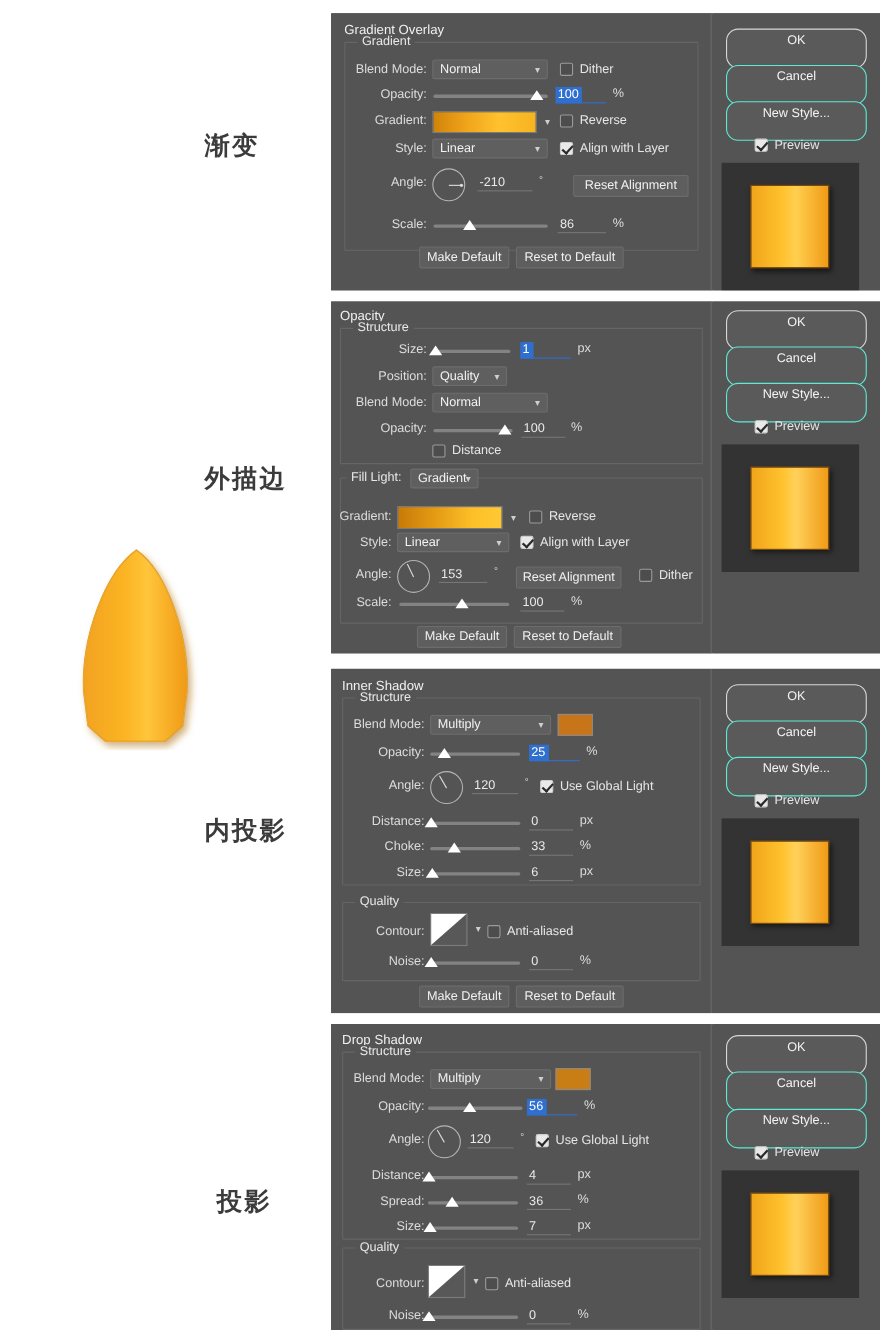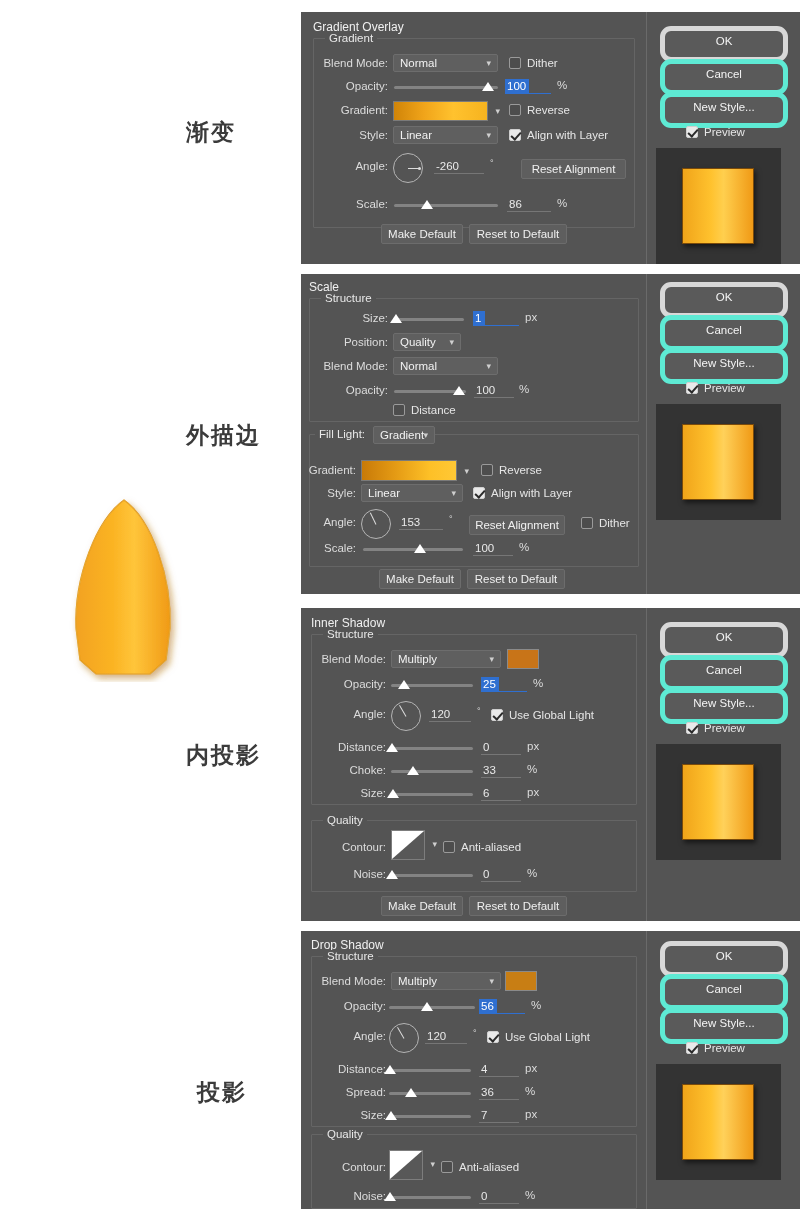--- a/index.html
+++ b/index.html
@@ -233,21 +233,21 @@
     width: 0; height: 0;
     border-left: 32px solid #ffffff;
     border-bottom: 28px solid transparent;
   }
 
   
   .rbtn {
     position: absolute;
     left: 12px;
     width: 128px; height: 36px;
-    border: 5px solid #5eead4;
+    border: 1px solid #5eead4;
     border-radius: 11px;
     background: #5a5a5a;
     color: #f4f4f4;
     font-size: 11.5px;
     text-align: center;
     line-height: 20px;
   }
   .rbtn.primary { border-color: #d8d8d8; }
   .preview-box {
     position: absolute;
@@ -323,21 +323,21 @@
         <span class="chev">▾</span>
       </div>
       <div class="cb on" style="left:208px; top:117px;"></div>
       <div class="cb-lab" style="left:226px; top:117px;">Align with Layer</div>
 
       <div class="row-label" style="left:10px; top:148px; width:77px;">Angle:</div>
       <div class="dial" style="left:92px; top:141px;">
         <div class="hand" style="width:12px; transform:rotate(0deg);"></div>
         <div class="dot" style="left:calc(50% + 11px);"></div>
       </div>
-      <div class="numf" style="left:133px; top:147px; width:50px;">-260</div>
+      <div class="numf" style="left:133px; top:147px; width:50px;">-210</div>
       <div class="unit" style="left:189px; top:146px; font-size:9px;">°</div>
       <div class="btn" style="left:220px; top:147px; width:105px;">Reset Alignment</div>
 
       <div class="row-label" style="left:10px; top:186px; width:77px;">Scale:</div>
       <div class="slider" style="left:93px; top:192px; width:104px;"></div>
       <div class="knob" style="left:120px; top:188px;"></div>
       <div class="numf" style="left:206px; top:185px; width:44px;">86</div>
       <div class="unit" style="left:256px; top:185px;">%</div>
 
       <div class="btn" style="left:80px; top:212px; width:82px;">Make Default</div>
@@ -352,21 +352,21 @@
       <div class="cb-lab" style="left:56px; top:114px;">Preview</div>
       <div class="preview-box" style="left:8px; top:136px; width:125px; height:116px;">
         <div class="prev-sq" style="left:26px; top:20px; width:72px; height:76px; background:linear-gradient(90deg,#f0a41a 0%,#ffc22e 40%,#ffcf4e 58%,#f09a16 100%);"></div>
       </div>
     </div>
   </div>
 
   <div class="panel" style="top:274px; height:320px;">
     <div class="panel-body">
 
-      <div class="eff-title" style="left:8px; top:6px;">Scale</div>
+      <div class="eff-title" style="left:8px; top:6px;">Opacity</div>
 
       <div class="grp" style="left:8px; top:24px; width:330px; height:124px;"></div>
       <div class="grp-title" style="left:20px; top:18px;">Structure</div>
 
       <div class="row-label" style="left:10px; top:38px; width:77px;">Size:</div>
       <div class="slider" style="left:93px; top:44px; width:70px;"></div>
       <div class="knob" style="left:89px; top:40px;"></div>
       <div class="numf sel-hl" style="left:172px; top:37px; width:12px;">1</div>
       <div class="numf blue-ul" style="left:184px; top:37px; width:34px;"></div>
       <div class="unit" style="left:224px; top:37px;">px</div>

